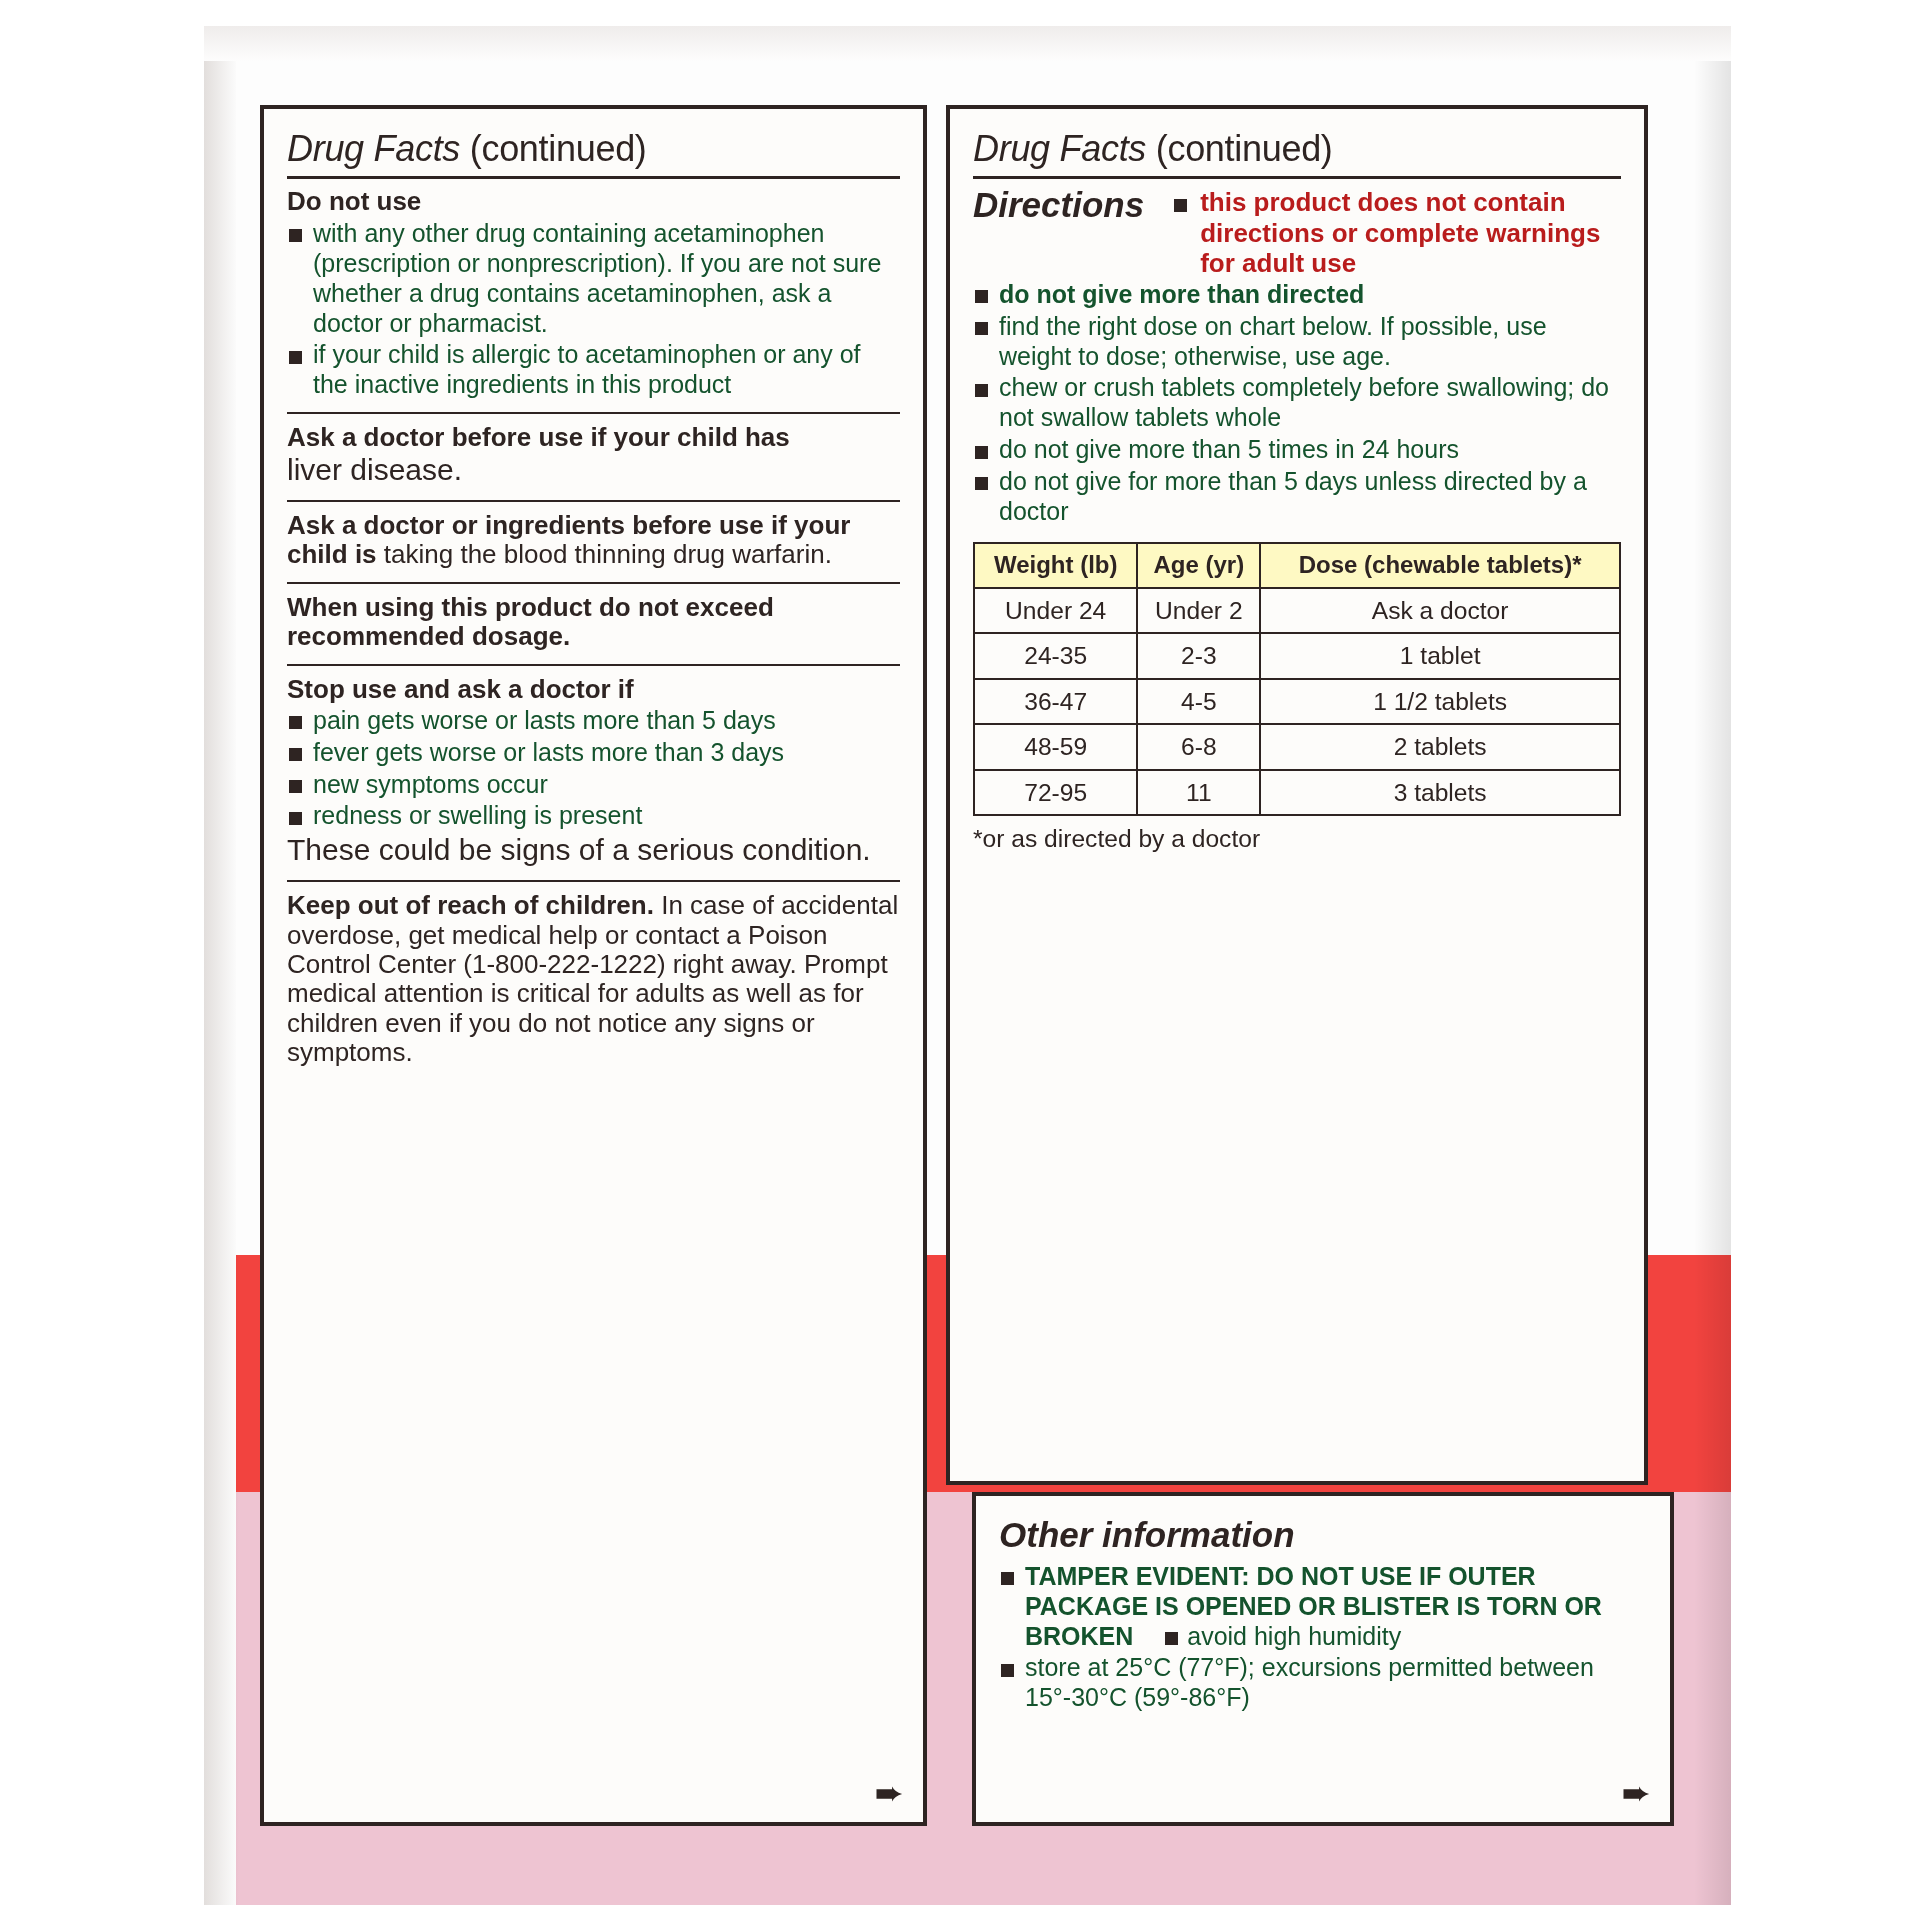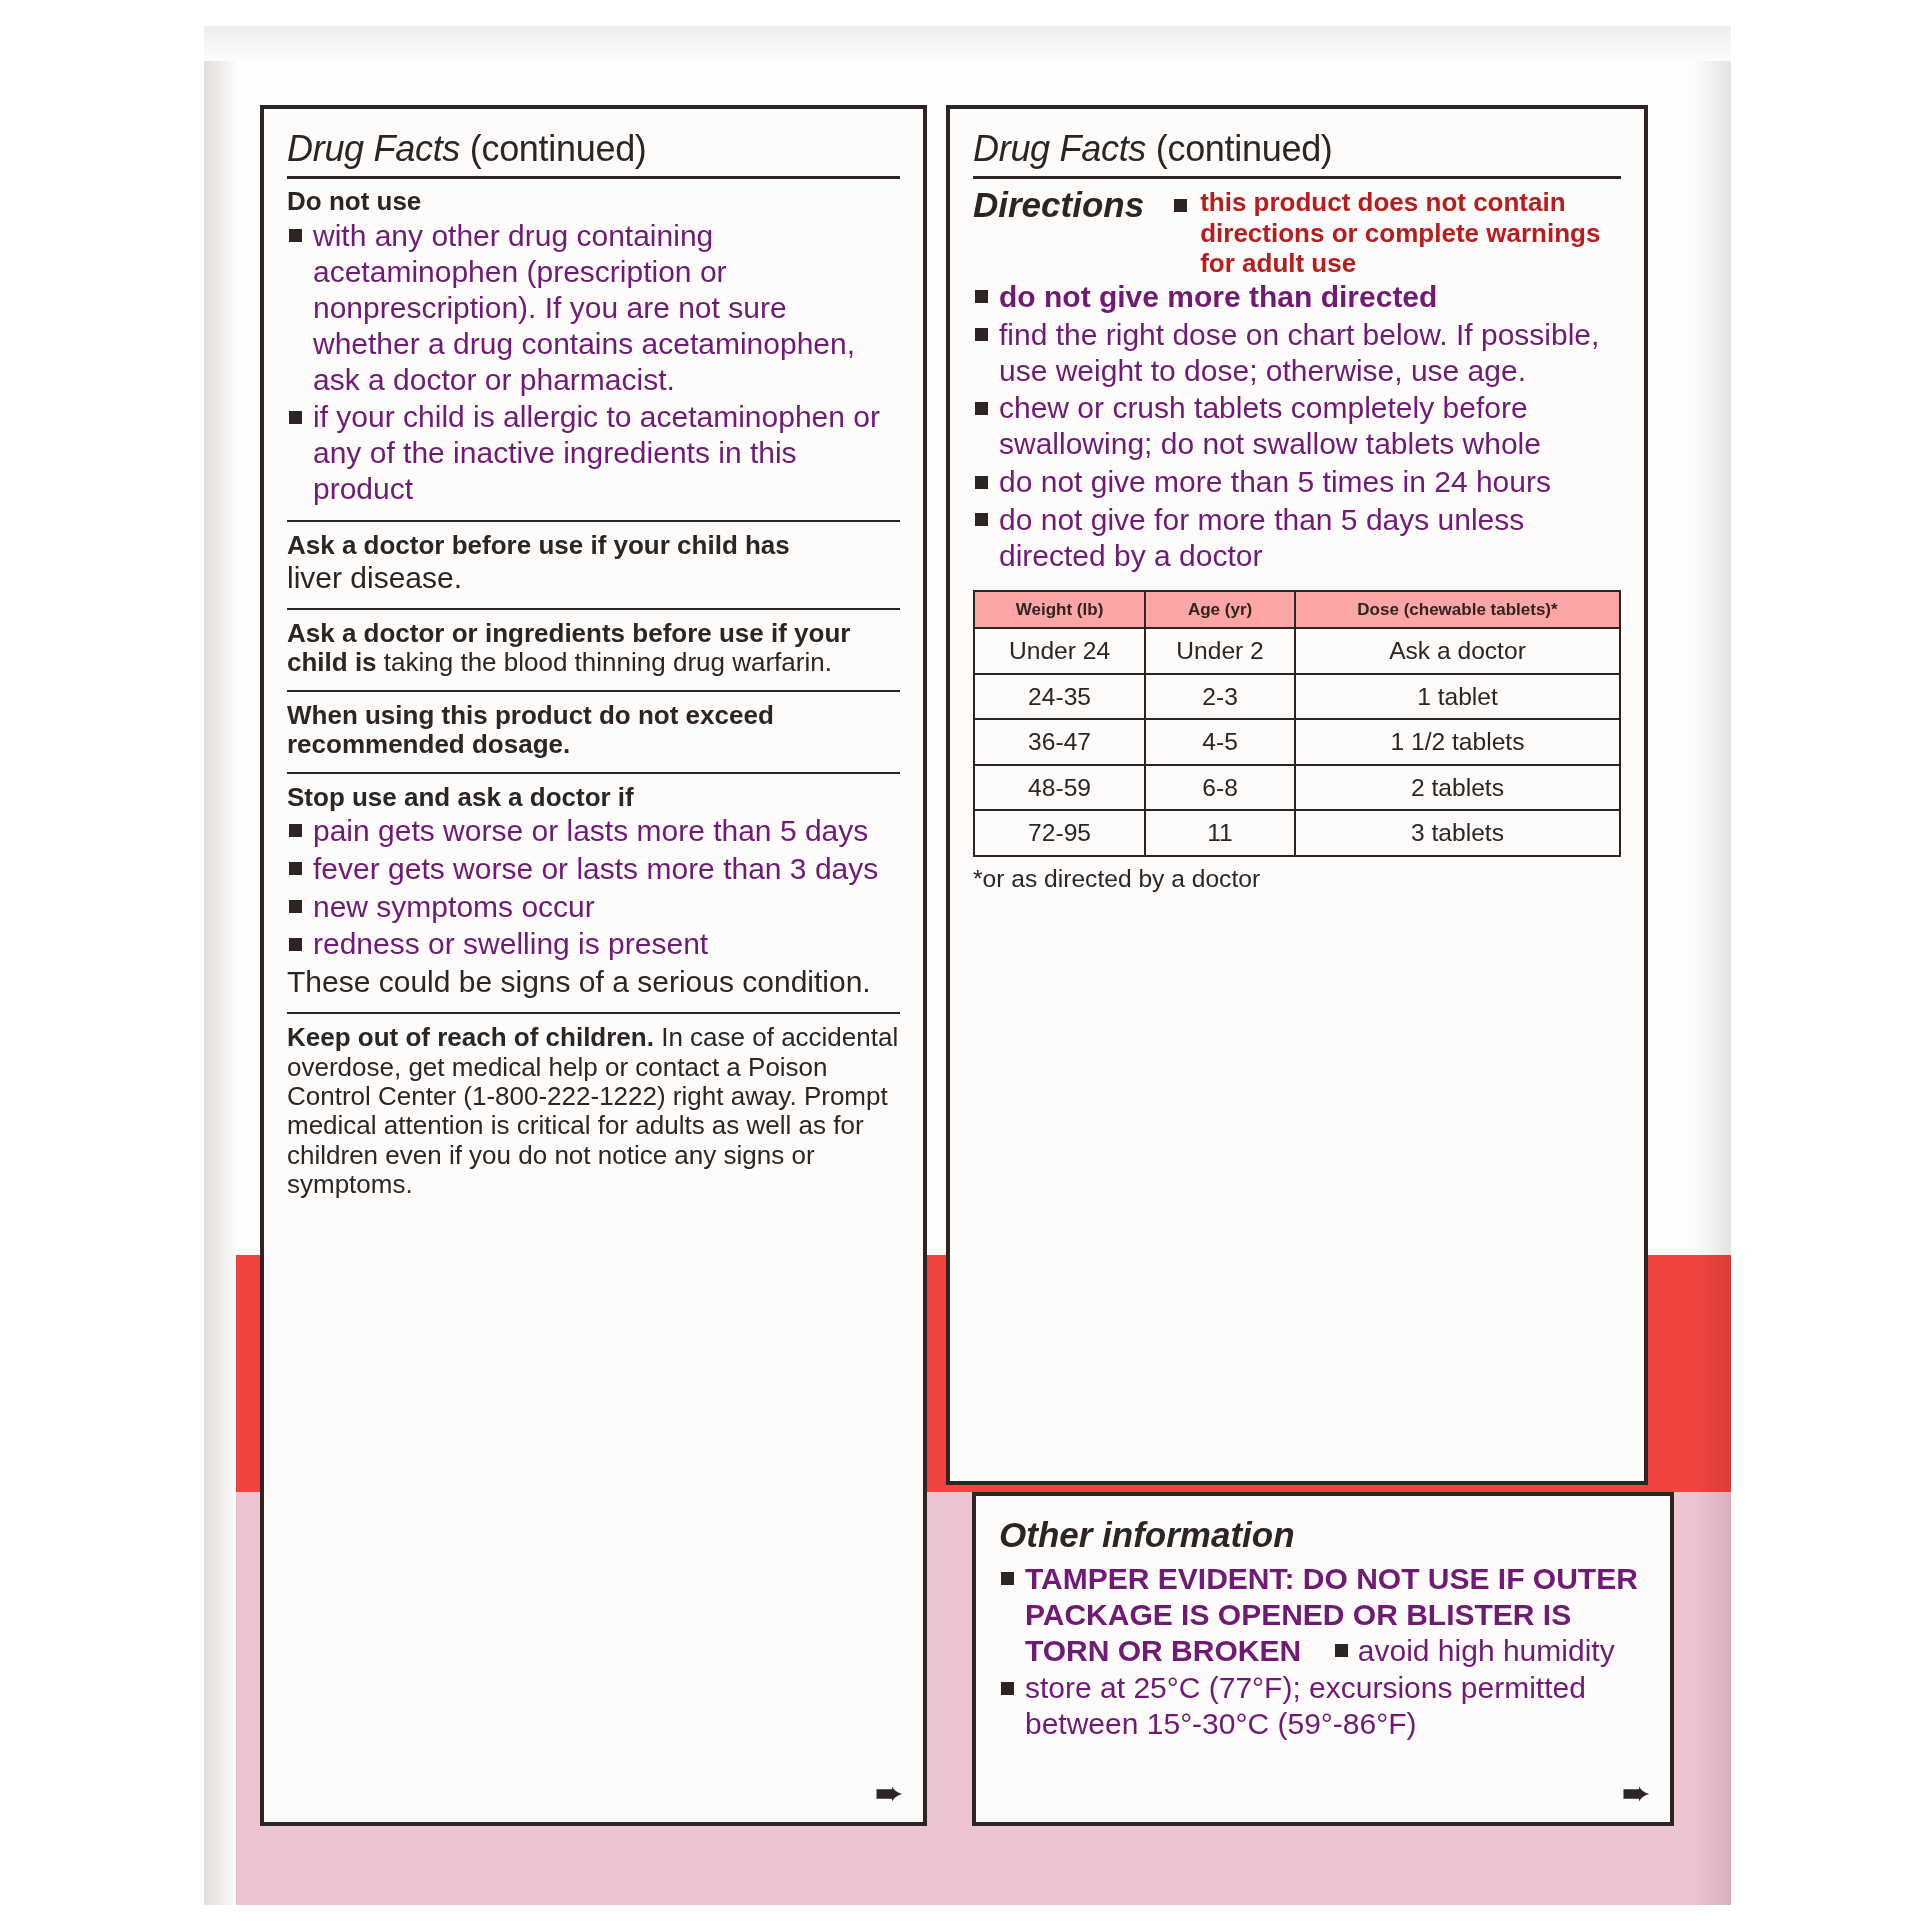--- a/index.html
+++ b/index.html
@@ -105,22 +105,22 @@
     font-size: 30px;
     color: #2e2422;
     line-height: 1.2;
     margin: 0;
   }
 
   ul.bullets { list-style: none; margin: 0; padding: 0; }
   ul.bullets > li {
     position: relative;
     padding-left: 26px;
-    font-size: 30px;
-    color: #701a75;
+    font-size: 25px;
+    color: #14532d;
     line-height: 1.2;
     margin: 0.9px 0 1.8px 0;
   }
   ul.bullets > li::before {
     content: "";
     position: absolute;
     left: 1.8px; top: 11.4px;
     width: 13px; height: 13px;
     background: #2e2422;
   }
@@ -165,23 +165,23 @@
     font-size: 24.6px;
     color: #2e2422;
   }
   table.dose th, table.dose td {
     border: 2.6px solid #2e2422;
     text-align: center;
     padding: 8px 3.5px;
     line-height: 1.12;
   }
   table.dose thead th {
-    background: #fca5a5;
-    font-weight: bold;
-    font-size: 17px;
+    background: #fef9c3;
+    font-weight: bold;
+    font-size: 24px;
   }
   .footnote {
     font-size: 24.6px;
     color: #2e2422;
     margin-top: 8.8px;
   }
 
   .other-title {
     font-size: 35px;
     font-weight: bold;

